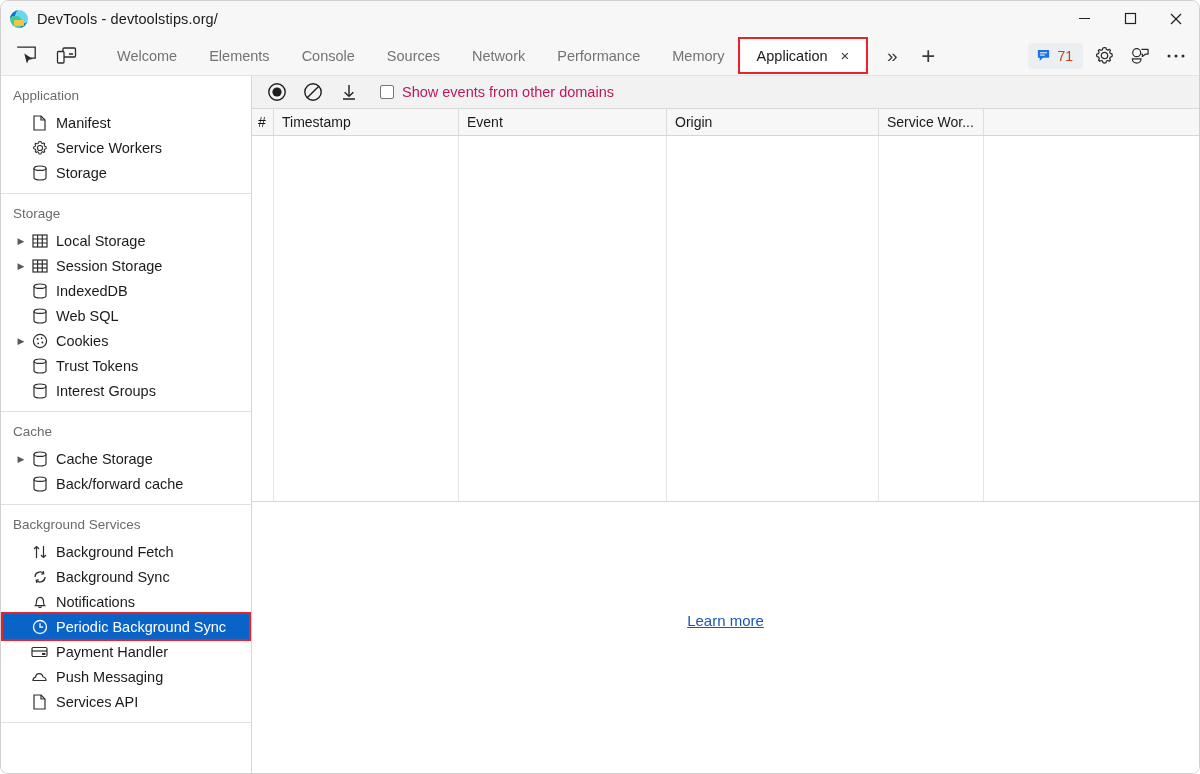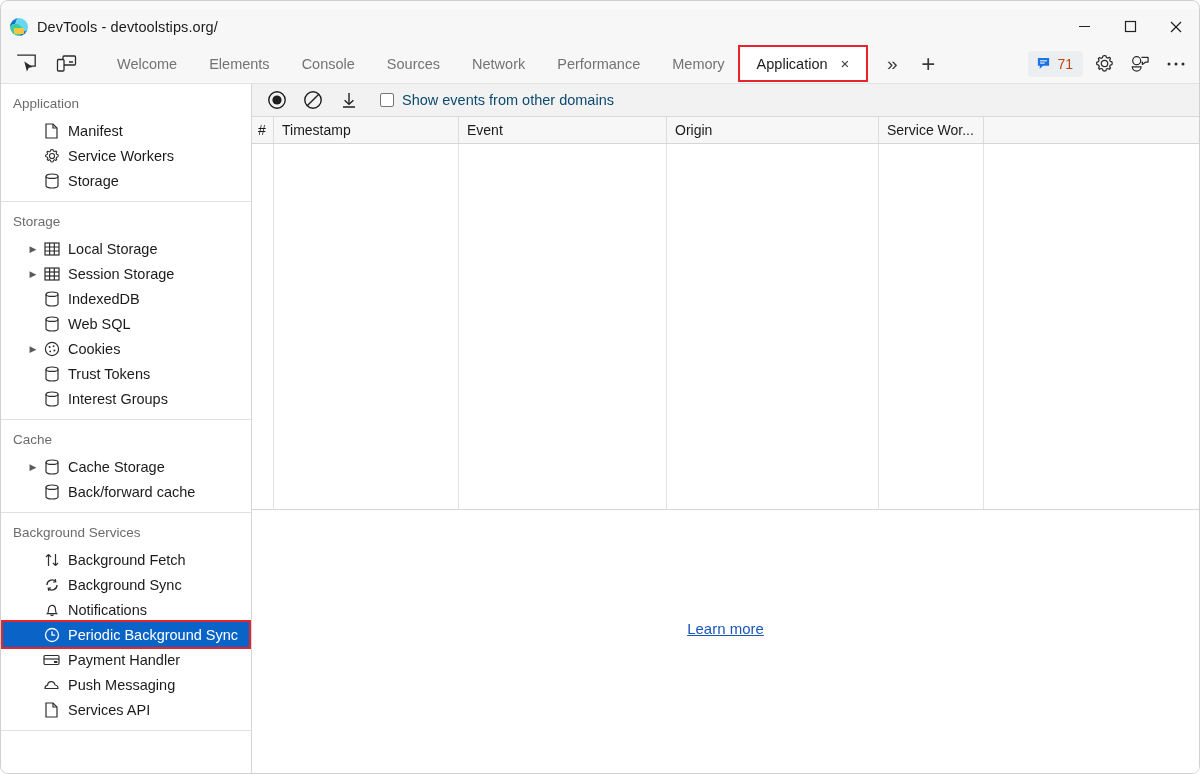--- a/index.html
+++ b/index.html
@@ -18,21 +18,20 @@
     overflow: hidden;
   }
 
   
   .titlebar {
     height: 35px;
     background: #f7f7f7;
     display: flex;
     align-items: center;
     position: relative;
-    margin-top: 8px;
   }
   .app-icon {
     width: 18px; height: 18px;
     margin-left: 9px; margin-right: 9px;
     border-radius: 50%;
     background:
       radial-gradient(circle at 30% 70%, #3ec9a7 0 38%, transparent 39%),
       radial-gradient(circle at 72% 32%, #68d8f0 0 42%, transparent 43%),
       conic-gradient(from 200deg, #0a4a8f, #1277d4, #33b6e8, #0a4a8f);
     position: relative;
@@ -138,21 +137,21 @@
   .side-group { border-bottom: 1px solid #e0e0e0; padding-bottom: 8px; }
   .side-group:last-child { border-bottom: none; }
   .group-title {
     font-size: 13.5px;
     color: #6b6b6b;
     padding: 12px 0 7px 12px;
   }
   .side-item {
     display: flex; align-items: center;
     height: 25px;
-    padding-left: 24px;
+    padding-left: 12px;
     font-size: 14.5px;
     color: #1b1b1b;
     position: relative;
     white-space: nowrap;
   }
   .side-item .twisty {
     width: 16px; flex: none;
     display: flex; align-items: center; justify-content: center;
     color: #5a5a5a;
     font-size: 9px;
@@ -193,21 +192,21 @@
   .tb-btn {
     width: 26px; height: 26px;
     display: flex; align-items: center; justify-content: center;
     color: #1f1f1f;
   }
   .tb-check {
     display: flex; align-items: center;
     gap: 8px;
     margin-left: 8px;
     font-size: 14.5px;
-    color: #0c4a6e;
+    color: #be185d;
   }
   .cbox {
     width: 14px; height: 14px;
     border: 1.4px solid #767676;
     background: #fff;
     border-radius: 2px;
     flex: none;
   }
 
   

